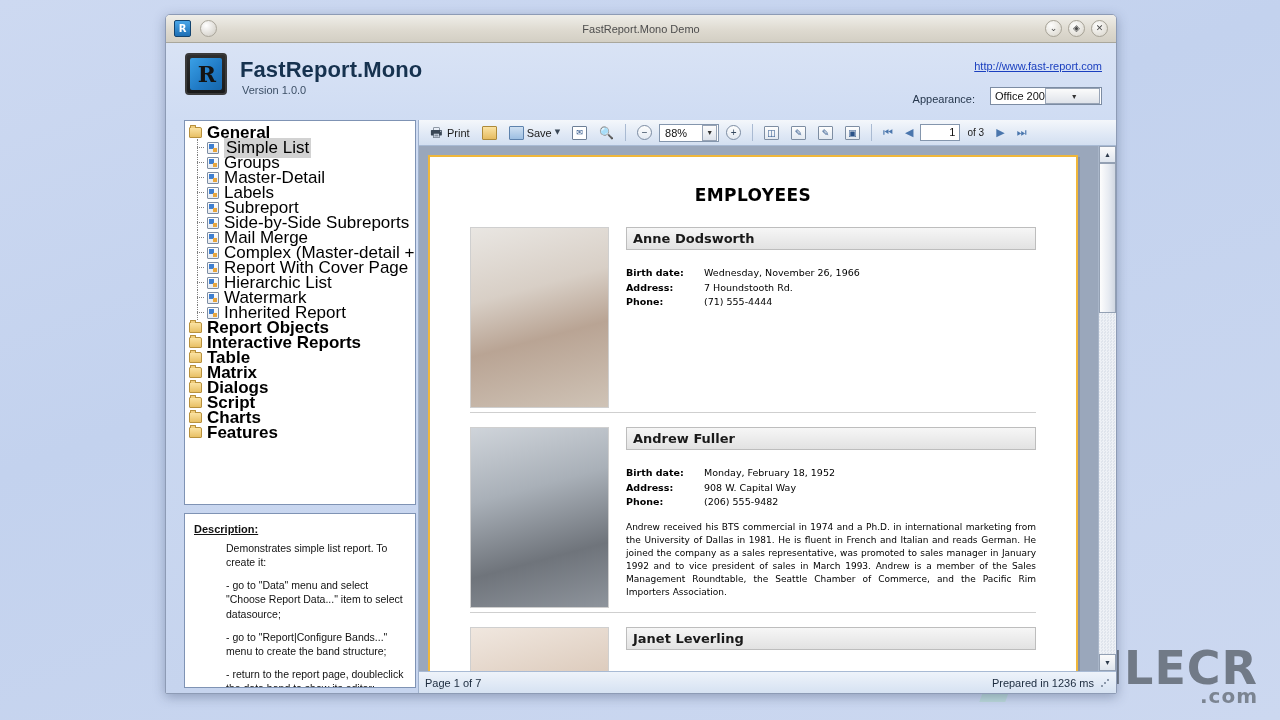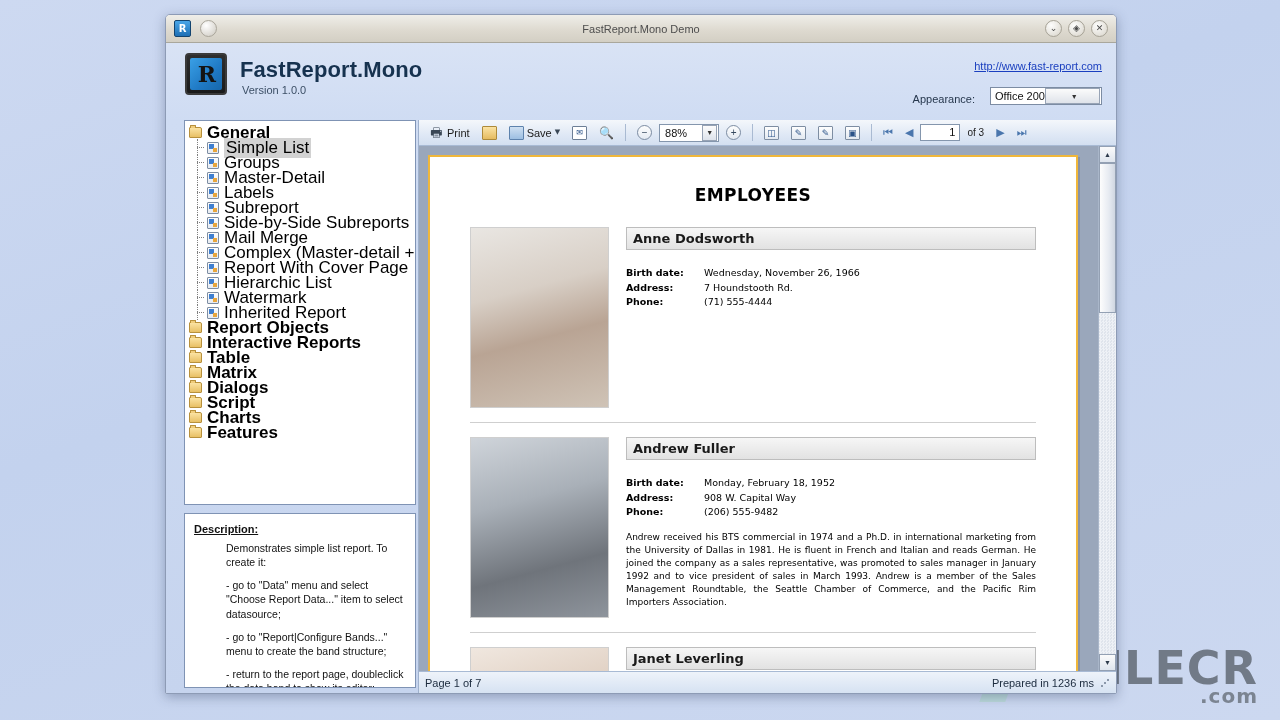--- a/index.html
+++ b/index.html
@@ -272,21 +272,21 @@
     box-sizing:border-box;
     padding:28px 40px 0 40px;
     position:relative;
     overflow:hidden;
   }
   .rep-title{
     text-align:center;font-size:17px;font-weight:bold;color:#000;
     letter-spacing:.4px;margin-bottom:22px;
     font-family:"DejaVu Sans",sans-serif;
   }
-  .emp{display:flex;gap:17px;padding-bottom:14px;border-bottom:1px solid #cfcfcf;margin-bottom:14px;}
+  .emp{display:flex;gap:17px;padding-bottom:4px;border-bottom:1px solid #cfcfcf;margin-bottom:14px;}
   .emp:last-child{border-bottom:none;}
   .photo{
     width:139px;height:181px;flex:none;
     border:1px solid #cfcfcf;
     box-sizing:border-box;
     overflow:hidden;position:relative;
   }
   .emp-right{flex:1;min-width:0;}
   .namebar{
     background:linear-gradient(#f6f6f6,#e2e2e2);

